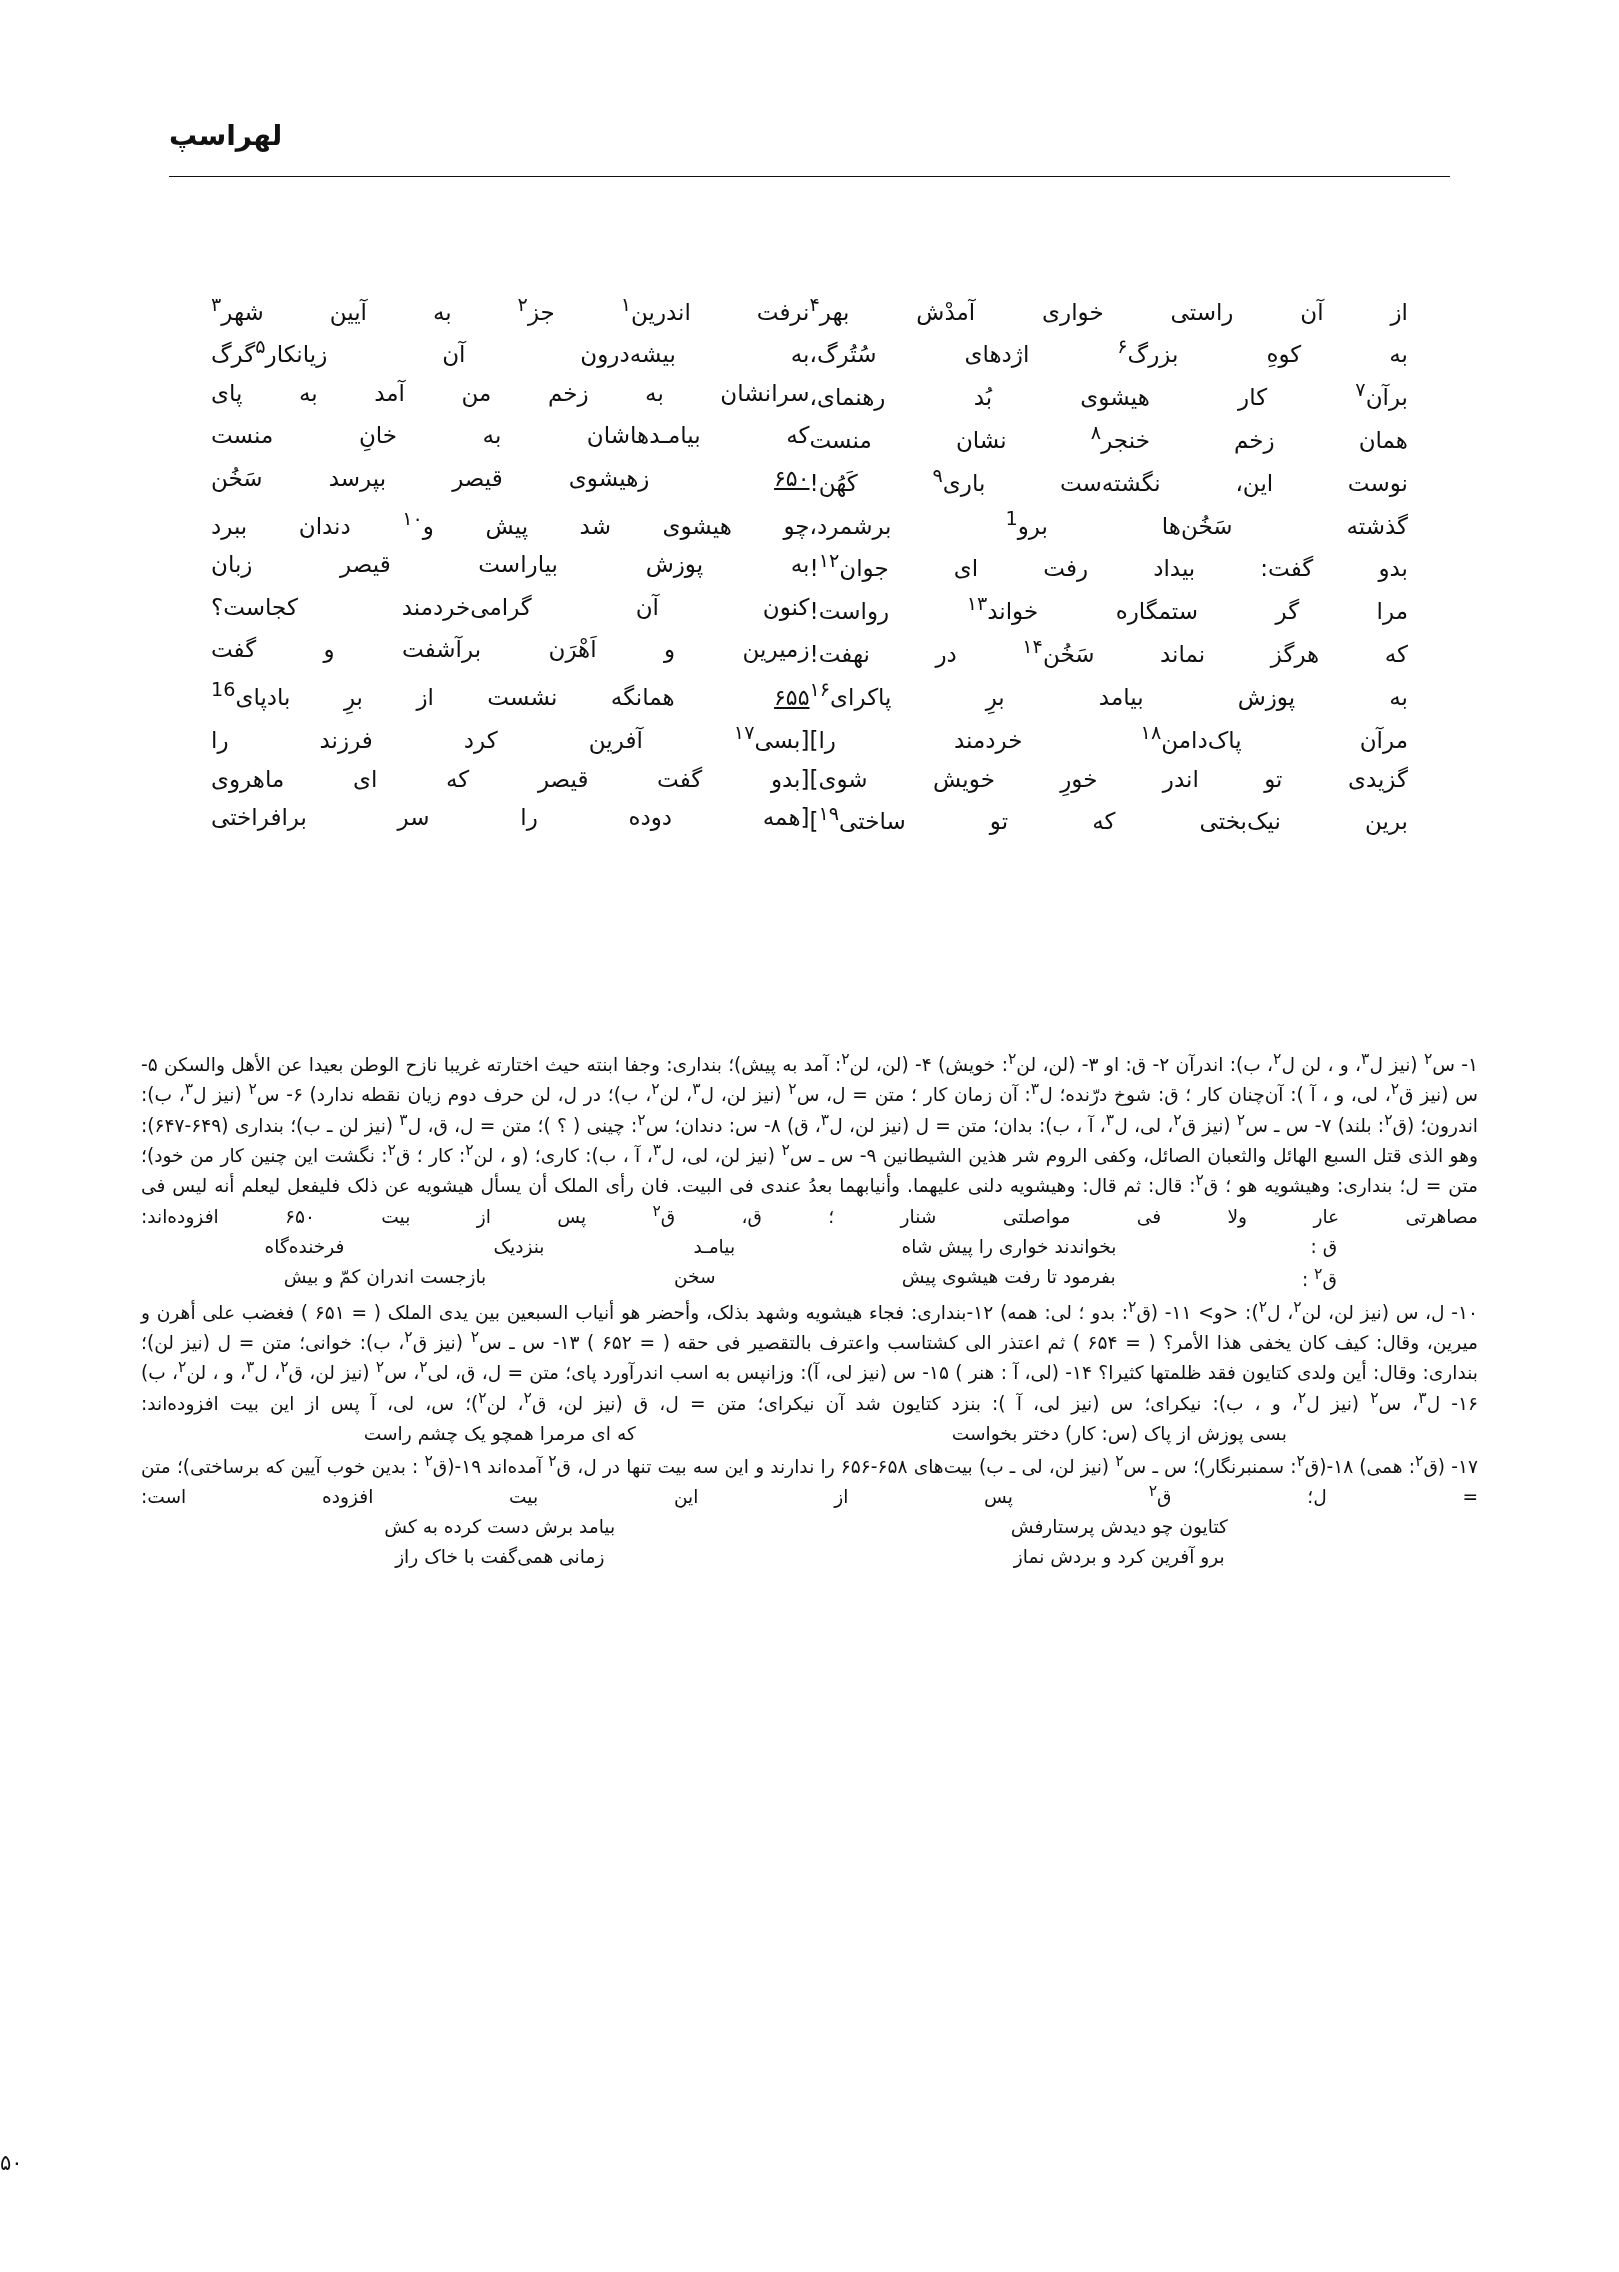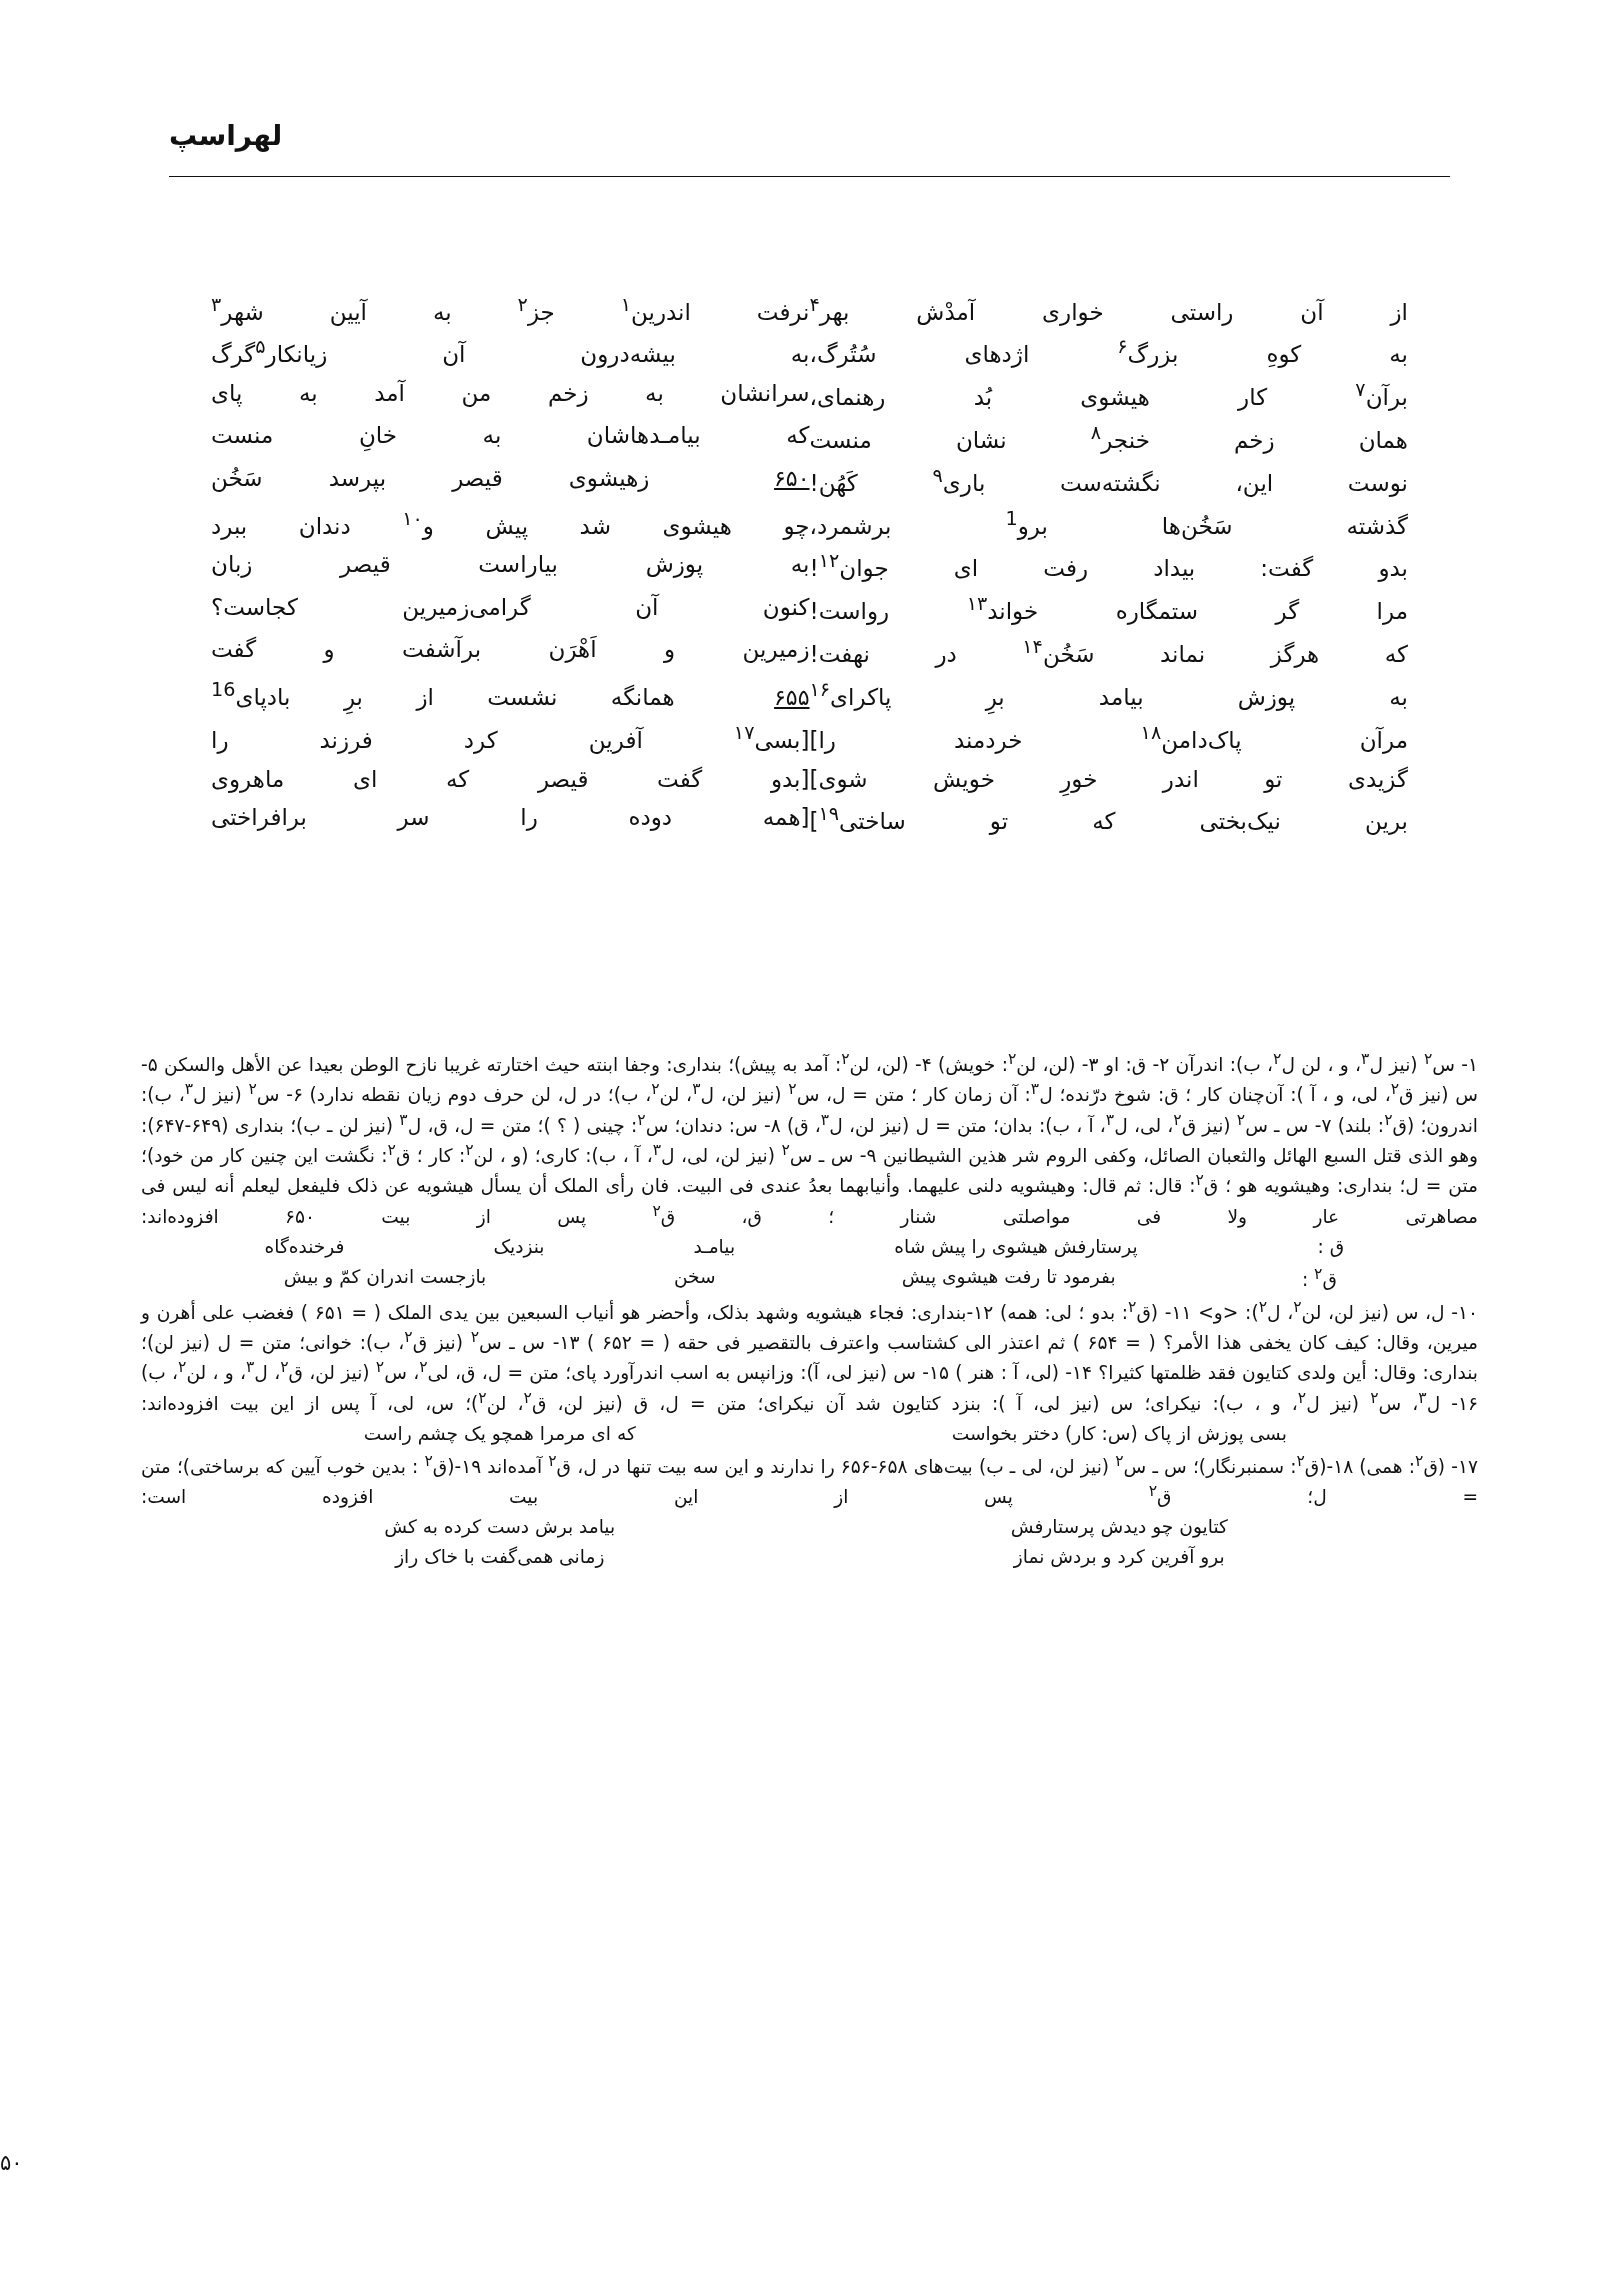--- a/index.html
+++ b/index.html
@@ -167,21 +167,21 @@
           <tr>
             <td class="col-left"><span class="hemistich">گذشته سَخُن‌ها برو<sup>1</sup> برشمرد،</span></td>
             <td class="col-right"><span class="hemistich">چو هیشوی شد پیش و<sup>۱۰</sup> دندان ببرد</span></td>
           </tr>
           <tr>
             <td class="col-left"><span class="hemistich">بدو گفت: بیداد رفت ای جوان<sup>۱۲</sup>!</span></td>
             <td class="col-right"><span class="hemistich">به پوزش بیاراست قیصر زبان</span></td>
           </tr>
           <tr>
             <td class="col-left"><span class="hemistich">مرا گر ستمگاره خواند<sup>۱۳</sup> رواست!</span></td>
-            <td class="col-right"><span class="hemistich">کنون آن گرامی‌زمیرین کجاست؟</span></td>
+            <td class="col-right"><span class="hemistich">کنون آن گرامی‌خردمند کجاست؟</span></td>
           </tr>
           <tr>
             <td class="col-left"><span class="hemistich">که هرگز نماند سَخُن<sup>۱۴</sup> در نهفت!</span></td>
             <td class="col-right"><span class="hemistich">زمیرین و اَهْرَن برآشفت و گفت</span></td>
           </tr>
           <tr>
             <td class="col-left"><span class="hemistich">به پوزش بیامد برِ پاکرای<sup>۱۶</sup></span></td>
             <td class="col-right"><span class="lineno">۶۵۵</span>&nbsp;&nbsp;<span class="hemistich">همانگه نشست از برِ بادپای<sup>16</sup></span></td>
           </tr>
           <tr>
@@ -199,21 +199,21 @@
         </tbody>
     </table>
   </div>
 
   <div class="apparatus">
     <p class="jst">۱- س<sup>۲</sup> (نیز ل<sup>۳</sup>، و ، لن ل<sup>۲</sup>، ب): اندرآن  ۲- ق: او  ۳- (لن، لن<sup>۲</sup>: خویش)  ۴- (لن، لن<sup>۲</sup>: آمد به پیش)؛ بنداری: وجفا ابنته حیث اختارته غریبا نازح الوطن بعیدا عن الأهل والسکن  ۵- س (نیز ق<sup>۲</sup>، لی، و ، آ ): آن‌چنان کار ؛ ق: شوخ درّنده؛ ل<sup>۳</sup>: آن زمان کار ؛ متن = ل، س<sup>۲</sup> (نیز لن، ل<sup>۳</sup>، لن<sup>۲</sup>، ب)؛ در ل، لن حرف دوم زیان نقطه ندارد)  ۶- س<sup>۲</sup> (نیز ل<sup>۳</sup>، ب): اندرون؛ (ق<sup>۲</sup>: بلند)  ۷- س ـ س<sup>۲</sup> (نیز ق<sup>۲</sup>، لی، ل<sup>۳</sup>، آ ، ب): بدان؛ متن = ل (نیز لن، ل<sup>۳</sup>، ق)  ۸- س: دندان؛ س<sup>۲</sup>: چینی ( ؟ )؛ متن = ل، ق، ل<sup>۳</sup> (نیز لن ـ ب)؛ بنداری (۶۴۹-۶۴۷): وهو الذی قتل السبع الهائل والثعبان الصائل، وکفی الروم شر هذین الشیطانین  ۹- س ـ س<sup>۲</sup> (نیز لن، لی، ل<sup>۳</sup>، آ ، ب): کاری؛ (و ، لن<sup>۲</sup>: کار ؛ ق<sup>۲</sup>: نگشت این چنین کار من خود)؛ متن = ل؛ بنداری: وهیشویه هو ؛ ق<sup>۲</sup>: قال: ثم قال: وهیشویه دلنی علیهما. وأنیابهما بعدُ عندی فی البیت. فان رأی الملک أن یسأل هیشویه عن ذلک فلیفعل لیعلم أنه لیس فی مصاهرتی عار ولا فی مواصلتی شنار ؛ ق، ق<sup>۲</sup> پس از بیت ۶۵۰ افزوده‌اند:</p>
 
     <div class="quoted-couplet">
       <div class="half">
         <span class="qlabel">ق :</span>
-        <span>پرستارفش هیشوی را پیش شاه</span>
+        <span>بخواندند خواری را پیش شاه</span>
       </div>
       <div class="half">
         <span>بیامـد</span>
         <span>بنزدیک</span>
         <span>فرخنده‌گاه</span>
       </div>
     </div>
 
     <div class="quoted-couplet">
       <div class="half">

